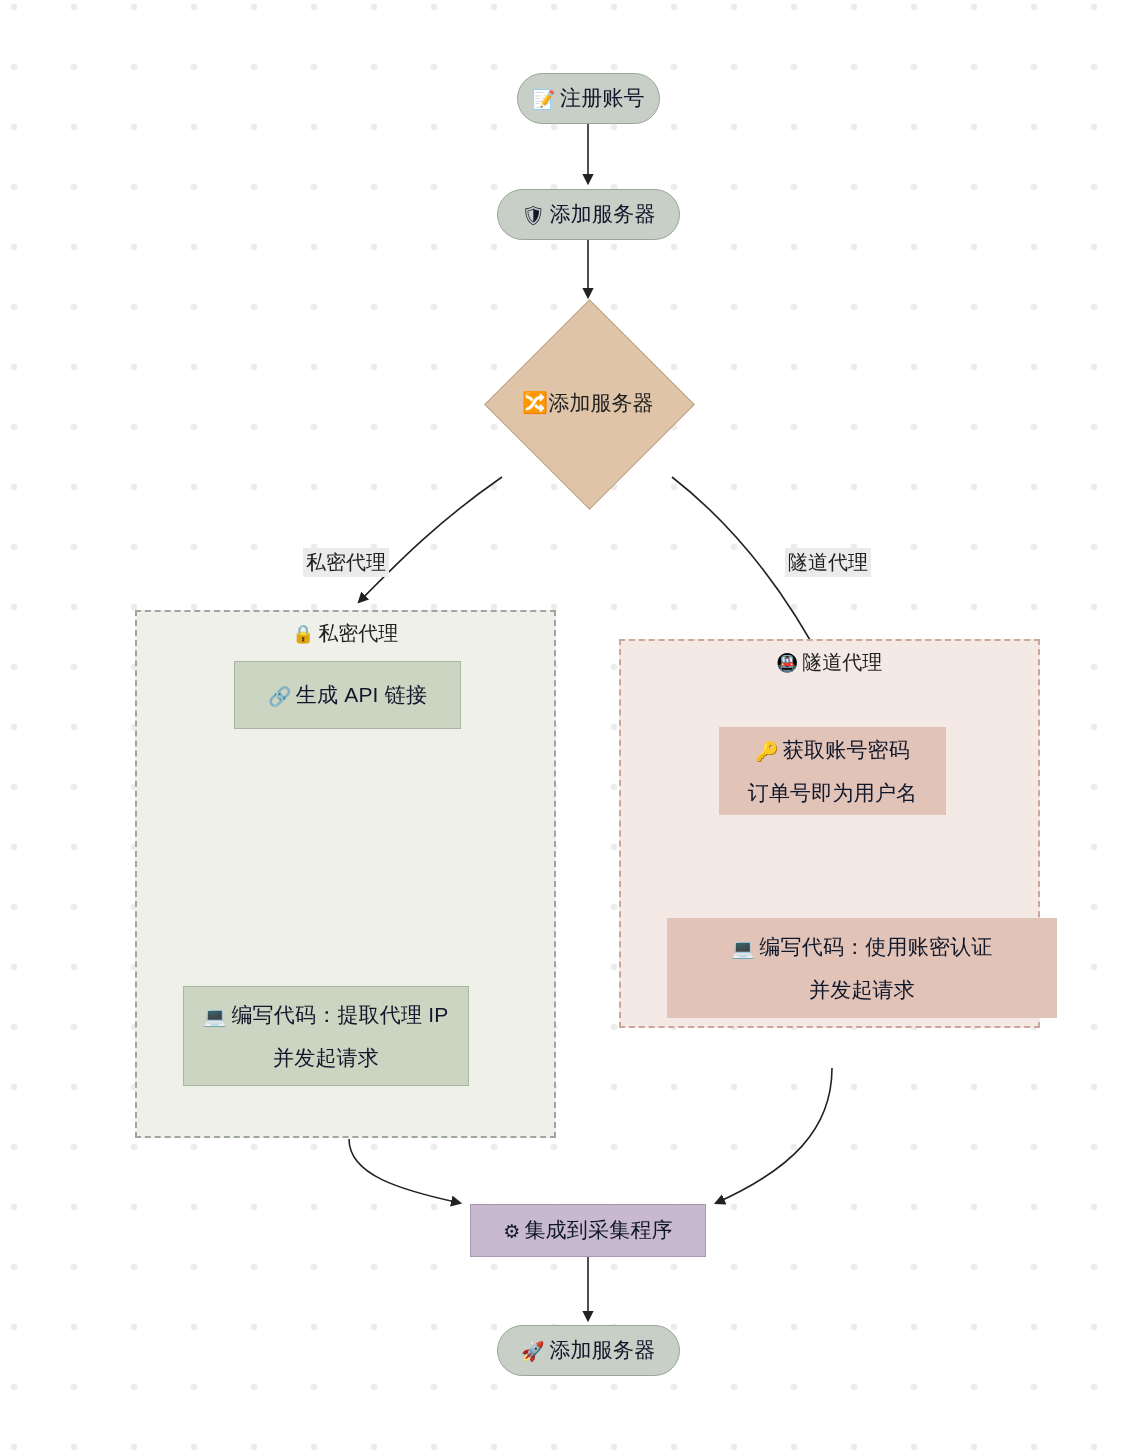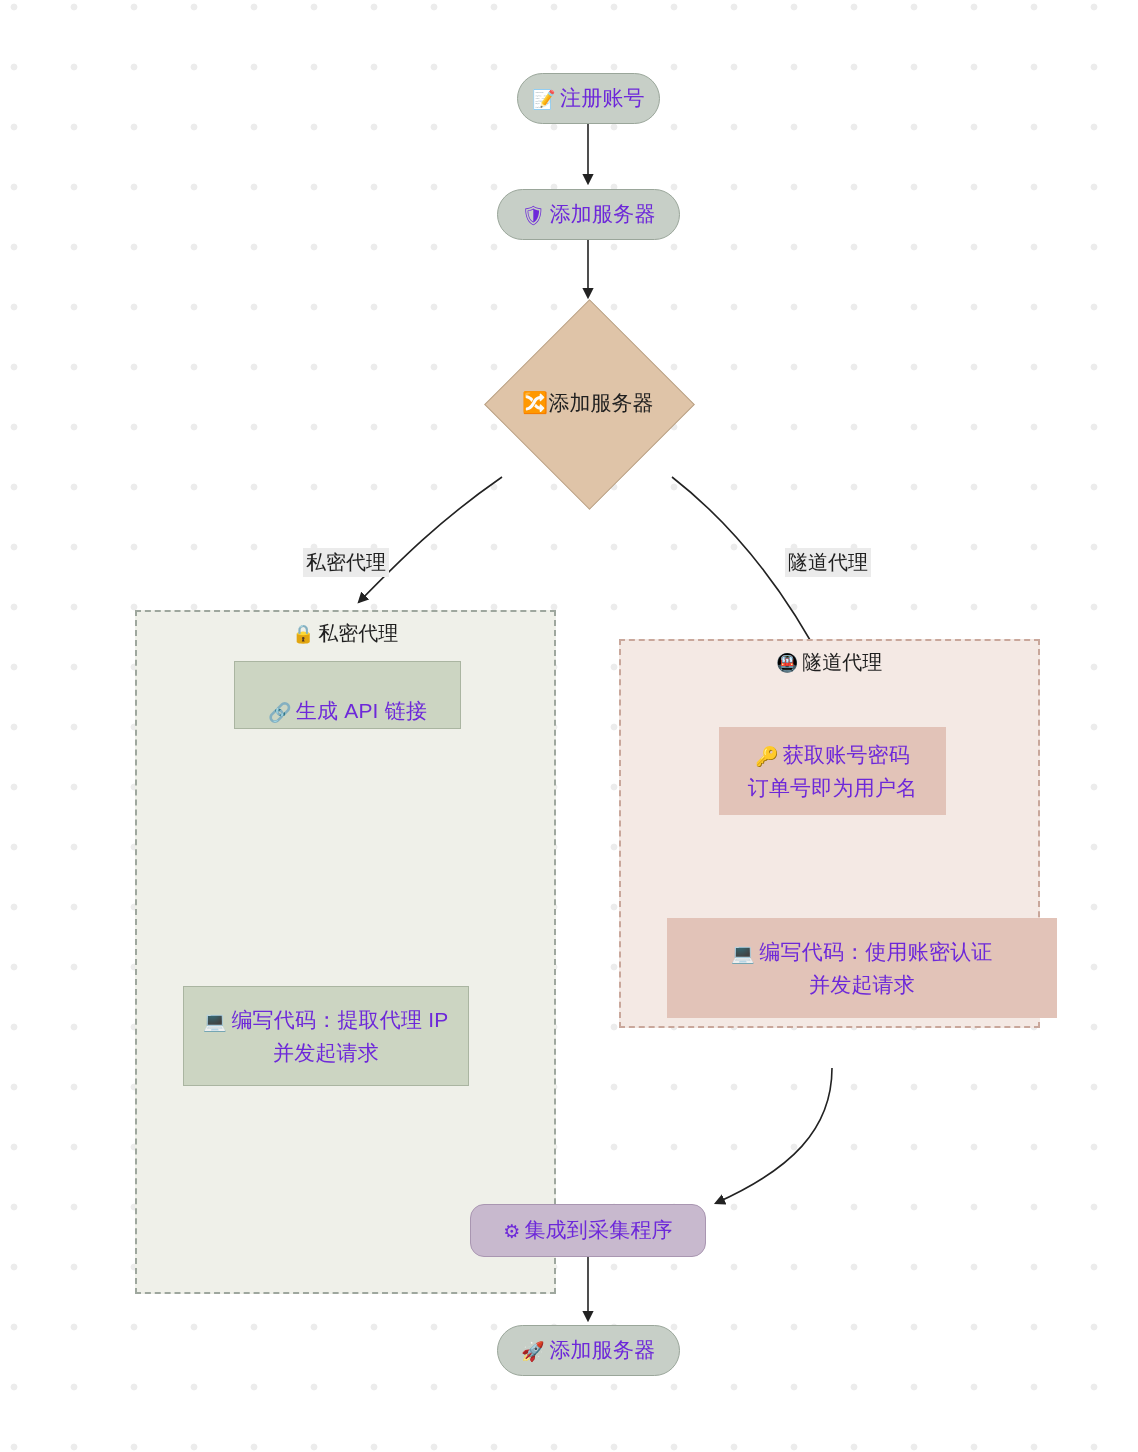--- a/index.html
+++ b/index.html
@@ -27,23 +27,23 @@
   }
 
   
   .node {
     position: absolute;
     box-sizing: border-box;
     display: flex;
     align-items: center;
     justify-content: center;
     text-align: center;
-    color: #6d28d9;
+    color: #0f172a;
     font-size: 21px;
-    line-height: 31px;
+    line-height: 41px;
     letter-spacing: 0.2px;
     z-index: 3;
   }
   .node .lbl { display: block; }
   .node .emo {
     font-family: "DejaVu Sans", sans-serif;
     font-size: 19px;
     margin-right: 4px;
     vertical-align: -1px;
   }
@@ -164,21 +164,21 @@
       <path d="M 832 826 L 832 917"></path>
 
       <path d="M 349 1139 C 349 1175 400 1190 460 1203"></path>
 
       <path d="M 832 1068 C 832 1130 790 1170 716 1203"></path>
 
       <path d="M 588 1257 L 588 1320"></path>
     </g>
   </svg>
 
-  <div class="subgraph sub-left" style="left:135px; top:610px; width:421px; height:684px;padding-left:39px;">
+  <div class="subgraph sub-left" style="left:135px; top:610px; width:421px; height:528px;padding-left:39px;">
     <div class="sub-title">
       <span class="emo">🔒</span><span>私密代理</span>
     </div>
   </div>
 
   <div class="subgraph sub-right" style="left:619px; top:639px; width:421px; height:389px;">
     <div class="sub-title">
       <span class="emo">🚇</span><span>隧道代理</span>
     </div>
   </div>
@@ -201,21 +201,21 @@
     </div>
     <div class="diamond-text">
       <span class="emo">🔀</span>
         <span>添加服务器</span>
     </div>
   </div>
 
   <div class="edge-label" style="left:303px; top:548px;">私密代理</div>
   <div class="edge-label" style="left:785px; top:548px;">隧道代理</div>
 
-  <div class="node green-box" style="left:234px; top:661px; width:227px; height:68px;align-items:flex-end;">
+  <div class="node green-box" style="left:234px; top:661px; width:227px; height:68px;">
     <span class="lbl">
       <span class="emo">🔗</span><span>生成 API 链接</span>
     </span>
   </div>
 
 
   <div class="node green-box" style="left:183px; top:986px; width:286px; height:100px;">
     <span class="lbl">
       <span><span class="emo">💻</span><span>编写代码：提取代理 IP</span></span><br>
       <span>并发起请求</span>
@@ -229,21 +229,21 @@
     </span>
   </div>
 
   <div class="node pink-box" style="left:667px; top:918px; width:390px; height:100px;">
     <span class="lbl">
       <span><span class="emo">💻</span><span>编写代码：使用账密认证</span></span><br>
       <span>并发起请求</span>
     </span>
   </div>
 
-  <div class="node purple-box" style="left:470px; top:1204px; width:236px; height:53px;border-radius:14px;">
+  <div class="node purple-box" style="left:470px; top:1204px; width:236px; height:53px;">
     <span class="lbl">
       <span class="emo">⚙</span><span>集成到采集程序</span>
     </span>
   </div>
 
   <div class="node stadium" style="left:497px; top:1325px; width:183px; height:51px;">
     <span class="lbl">
       <span class="emo">🚀</span><span>添加服务器</span>
     </span>
   </div>

